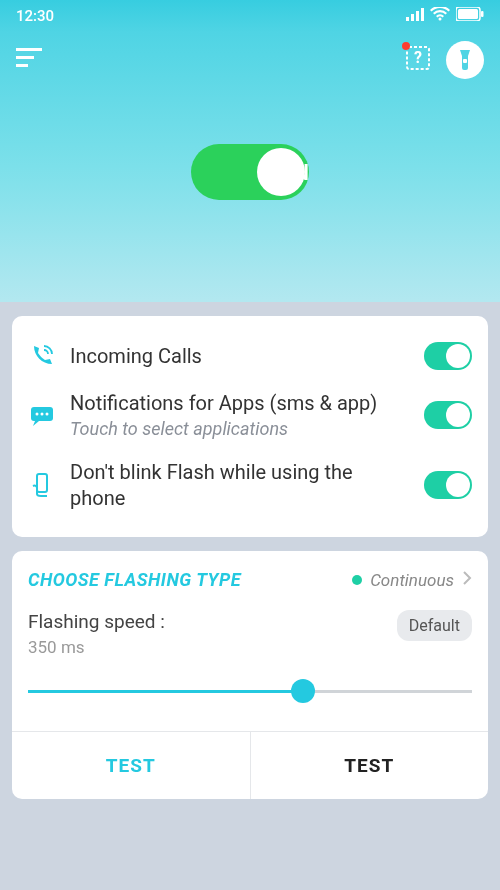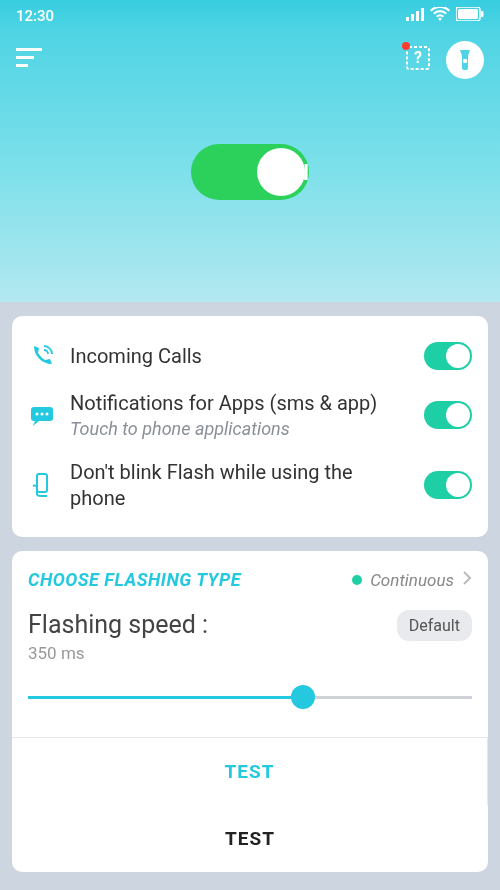--- a/index.html
+++ b/index.html
@@ -186,21 +186,21 @@
       height: 10px;
       background: #1ecfa5;
       border-radius: 50%;
     }
     .speed-row {
       display: flex;
       justify-content: space-between;
       align-items: flex-start;
     }
     .speed-label {
-      font-size: 25px;
+      font-size: 19px;
       color: #444;
     }
     .speed-value {
       font-size: 17px;
       color: #999;
       margin-top: 4px;
     }
     .default-btn {
       background: #e8eaed;
       color: #555;
@@ -236,21 +236,20 @@
       width: 24px;
       height: 24px;
       background: #24c9e0;
       border-radius: 50%;
       transform: translateX(-50%);
     }
     .action-row {
       display: flex;
       border-top: 1px solid #e5e7ea;
       margin: 0 -16px;
-      flex-direction: column;
     }
     .action-btn {
       flex: 1;
       text-align: center;
       padding: 22px 0;
       font-size: 19px;
       font-weight: 700;
       letter-spacing: 1px;
     }
     .action-btn.test { color: #24c9e0; border-right: 1px solid #e5e7ea; }
@@ -341,21 +340,21 @@
         <svg width="26" height="26" viewBox="0 0 26 26">
             <rect x="2" y="5" width="22" height="14" rx="3" fill="#24c9e0"></rect>
             <path d="M6 19l-2 5 6-5" fill="#24c9e0"></path>
             <circle cx="8" cy="12" r="1.5" fill="white"></circle>
             <circle cx="13" cy="12" r="1.5" fill="white"></circle>
             <circle cx="18" cy="12" r="1.5" fill="white"></circle>
           </svg>
       </span>
       <div class="row-body">
         <div class="row-title">Notifications for Apps (sms &amp; app)</div>
-        <div class="row-sub">Touch to phone applications</div>
+        <div class="row-sub">Touch to select applications</div>
       </div>
       <div class="small-toggle"></div>
     </div>
 
     <div class="row">
       <span class="row-icon">
         <svg width="26" height="26" viewBox="0 0 26 26">
             <rect x="8" y="2" width="10" height="18" rx="2" fill="none" stroke="#24c9e0" stroke-width="2"></rect>
             <path d="M4 14c2-1 4 0 4 2v6c0 2 2 2 4 2h6" stroke="#24c9e0" stroke-width="2" fill="none"></path>
           </svg>

